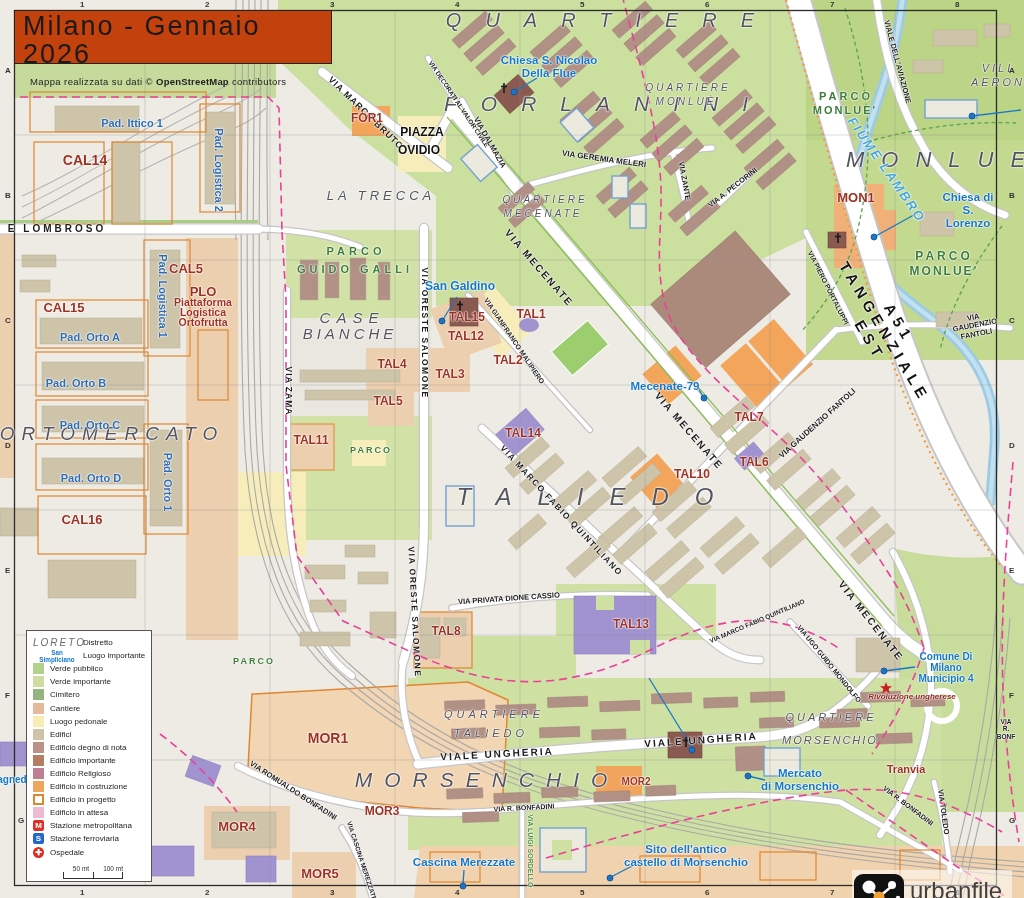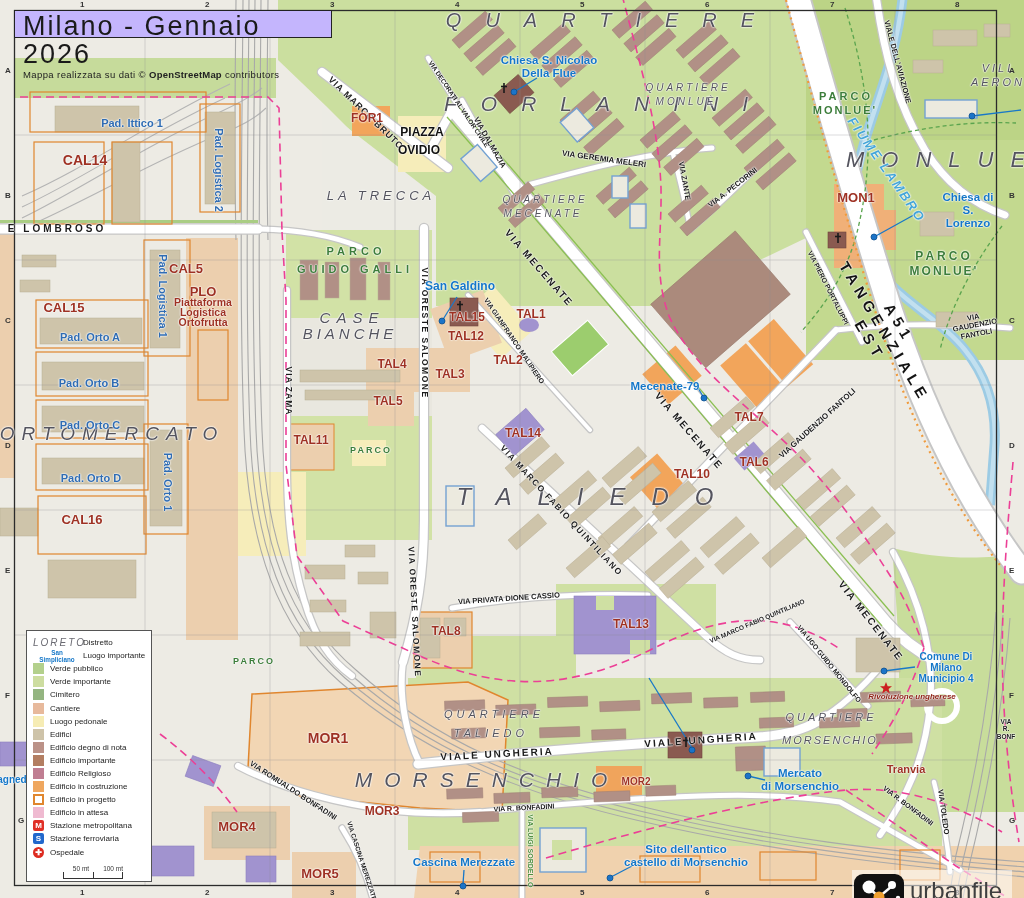--- a/index.html
+++ b/index.html
@@ -16,24 +16,24 @@
   .streetg{color:#4f8f3f;font-weight:700;}
   .plaza{color:#111;font-weight:600;}
   .code{color:#9e3123;font-weight:700;}
   .pad{color:#2f6cb3;font-weight:700;}
   .poi{color:#1577c8;font-weight:700;}
   .river{color:#45a6d8;font-style:italic;font-weight:700;}
   .hwy{color:#141414;font-weight:700;}
   .rednote{color:#8f2418;font-style:italic;font-weight:700;}
   .edge{position:absolute;font-size:8px;font-weight:600;color:#333;}
 
-  #title-box{position:absolute;left:14px;top:10px;width:318px;height:28px;
-      background:#c4b5fd;border:1.4px solid #222;box-sizing:border-box;padding:1px 0 16px 8px;z-index:30;}
+  #title-box{position:absolute;left:14px;top:10px;width:318px;height:54px;
+      background:#c2410c;border:1.4px solid #222;box-sizing:border-box;padding:1px 0 16px 8px;z-index:30;}
   #title-box h1{margin:0;font-size:27px;font-weight:500;letter-spacing:2px;color:#1a1a1a;line-height:1.05;}
-  #title-box p{margin:0;font-size:9.5px;color:#222;letter-spacing:0.4px;}
+  #title-box p{margin:7px;font-size:9.5px;color:#222;letter-spacing:0.4px;}
   #title-box p b{letter-spacing:0.2px;}
 
   #legend{position:absolute;left:26px;top:630px;width:126px;height:252px;background:#fff;
       border:1px solid #555;box-sizing:border-box;padding:5px 4px 2px 6px;z-index:30;font-size:8px;}
   .lg-row{display:flex;align-items:center;height:13.1px;}
   .lg-sw{width:11px;height:11px;margin-right:6px;flex:0 0 11px;box-sizing:border-box;}
   .lg-lbl{color:#222;font-size:8px;white-space:nowrap;}
   .lg-dist{width:48px;margin-right:2px;font-style:italic;color:#6a6a72;font-size:10px;letter-spacing:2px;}
   .lg-place{width:48px;margin-right:2px;color:#1577c8;font-weight:700;font-size:6.3px;text-align:center;}
   .lg-badge{width:11px;height:11px;margin-right:6px;border-radius:2px;color:#fff;font-size:8px;
@@ -612,21 +612,21 @@
       <div class="ml code" style="left: 620px; top: 782px; font-size: 10px; transform: translate(-50%, -50%) rotate(0deg); padding-left: 32px;">MOR2</div>
       <div class="ml code" style="left: 382px; top: 812px; font-size: 12px; transform: translate(-50%, -50%) rotate(0deg);">MOR3</div>
       <div class="ml code" style="left: 237px; top: 827px; font-size: 13px; transform: translate(-50%, -50%) rotate(0deg);">MOR4</div>
       <div class="ml code" style="left: 320px; top: 874px; font-size: 13px; transform: translate(-50%, -50%) rotate(0deg);">MOR5</div>
       <div class="ml code" style="left: 906px; top: 769px; font-size: 11px; transform: translate(-50%, -50%) rotate(0deg);">Tranvia</div>
       <div class="ml rednote" style="left: 912px; top: 697px; font-size: 8px; transform: translate(-50%, -50%) rotate(0deg);">Rivoluzione ungherese</div>
       <div class="ml pad" style="left: 132px; top: 123px; font-size: 11px; transform: translate(-50%, -50%) rotate(0deg);">Pad. Ittico 1</div>
       <div class="ml pad" style="left: 219px; top: 170px; font-size: 11px; transform: translate(-50%, -50%) rotate(90deg);">Pad. Logistica 2</div>
       <div class="ml pad" style="left: 163px; top: 296px; font-size: 11px; transform: translate(-50%, -50%) rotate(90deg);">Pad. Logistica 1</div>
       <div class="ml pad" style="left: 90px; top: 337px; font-size: 11px; transform: translate(-50%, -50%) rotate(0deg);">Pad. Orto A</div>
-      <div class="ml pad" style="left: 89px; top: 383px; font-size: 11px; transform: translate(-50%, -50%) rotate(0deg);">Pad. Orto B</div>
+      <div class="ml pad" style="left: 76px; top: 383px; font-size: 11px; transform: translate(-50%, -50%) rotate(0deg);">Pad. Orto B</div>
       <div class="ml pad" style="left: 90px; top: 425px; font-size: 11px; transform: translate(-50%, -50%) rotate(0deg);">Pad. Orto C</div>
       <div class="ml pad" style="left: 91px; top: 478px; font-size: 11px; transform: translate(-50%, -50%) rotate(0deg);">Pad. Orto D</div>
       <div class="ml pad" style="left: 168px; top: 482px; font-size: 11px; transform: translate(-50%, -50%) rotate(90deg);">Pad. Orto 1</div>
       <div class="ml poi" style="left: 549px; top: 67px; font-size: 11.5px; transform: translate(-50%, -50%) rotate(0deg);">Chiesa S. Nicolao
 Della Flue</div>
       <div class="ml poi" style="left: 460px; top: 287px; font-size: 12px; transform: translate(-50%, -50%) rotate(0deg);">San Galdino</div>
       <div class="ml poi" style="left: 665px; top: 386px; font-size: 11.5px; transform: translate(-50%, -50%) rotate(0deg);">Mecenate-79</div>
       <div class="ml poi" style="left: 968px; top: 210px; font-size: 11.5px; transform: translate(-50%, -50%) rotate(0deg);">Chiesa di S. Lorenzo</div>
       <div class="ml poi" style="left: 946px; top: 668px; font-size: 10px; transform: translate(-50%, -50%) rotate(0deg);">Comune Di Milano
 Municipio 4</div>

